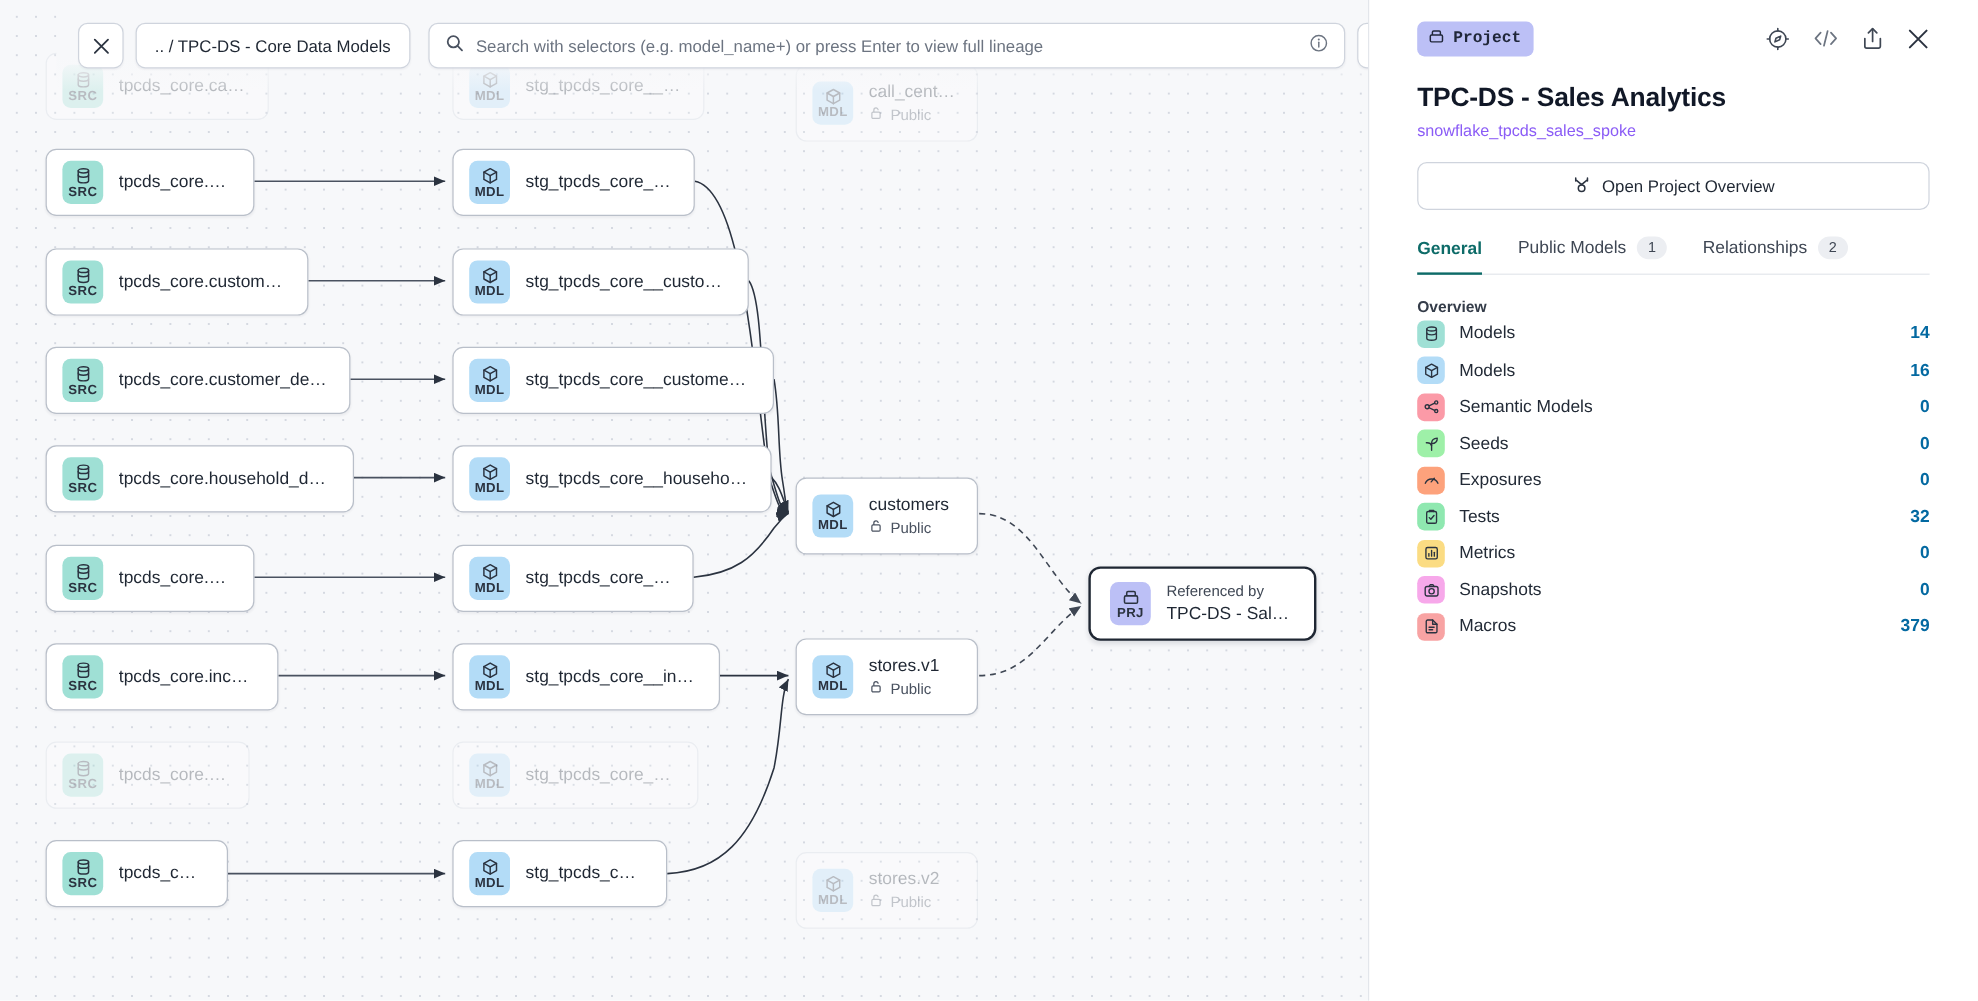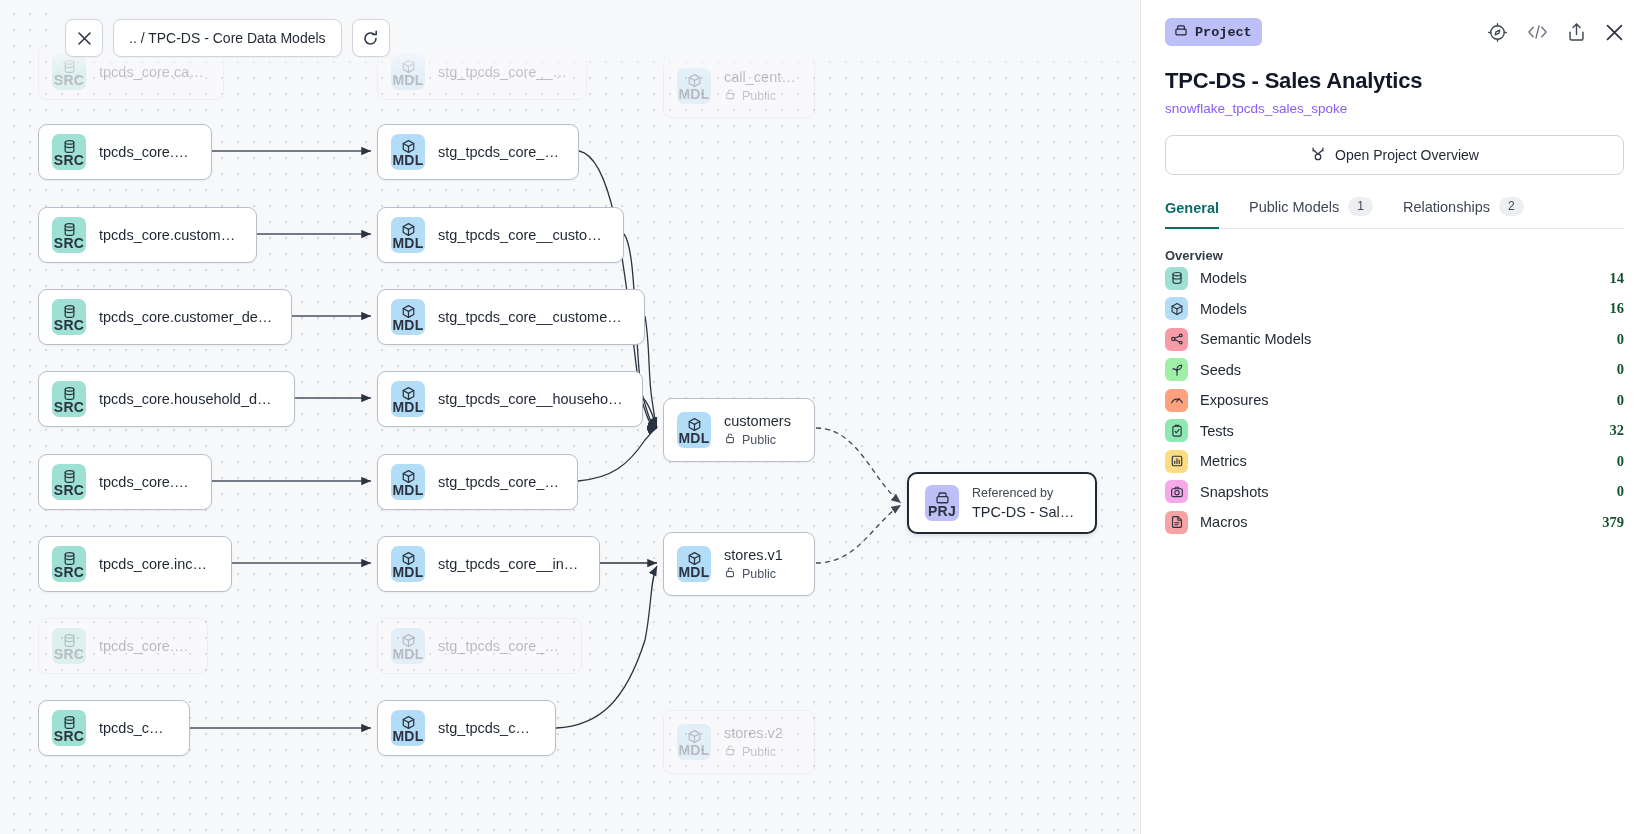--- a/index.html
+++ b/index.html
@@ -54,21 +54,21 @@
   .badge {
     width: 34px; height: 36px;
     border-radius: 7px;
     display: flex; flex-direction: column;
     align-items: center; justify-content: center;
     gap: 0px;
     flex: 0 0 auto;
   }
   .badge svg { display: block; }
   .badge .btxt {
-    font-size: 14px; font-weight: 700; letter-spacing: .3px;
+    font-size: 11px; font-weight: 700; letter-spacing: .3px;
     color: #2b3340; line-height: 10px; margin-top: 1px;
   }
   .badge.src { background: #9fe0d5; }
   .badge.mdl { background: #b3dcf7; }
   .badge.prj { background: #bcc0f6; }
 
   .node-body { display: flex; flex-direction: column; justify-content: center; gap: 2px; min-width: 0; }
   .node-label {
     font-size: 14.5px; color: #1f2733; line-height: 18px;
     overflow: hidden; text-overflow: ellipsis; white-space: nowrap;
@@ -112,21 +112,21 @@
   .search-input {
     flex: 1 1 auto; border: none; outline: none; background: transparent;
     font-family: "Liberation Sans", sans-serif; font-size: 14px; color: #1f2733;
   }
   .search-input::placeholder { color: #6c7481; }
 
   
   .panel {
     width: 508px; height: 834px; background: #fff;
     border-left: 1px solid #e3e6eb;
-    padding: 0 24px;
+    padding: 0 40px;
     position: relative;
   }
   .panel-top { display: flex; align-items: center; justify-content: space-between; padding-top: 16px; height: 48px; }
   .pill {
     display: inline-flex; align-items: center; gap: 7px;
     background: #bcc0f6; color: #20273a;
     border-radius: 6px; padding: 5px 10px 5px 9px;
     font-size: 13.5px; font-weight: 700; font-family: "Liberation Mono", monospace;
     cursor: pointer;
   }
@@ -155,21 +155,21 @@
   .section-title { font-size: 13px; font-weight: 700; color: #343c49; margin-top: 19px; }
   .res-row {
     display: flex; align-items: center; gap: 12px;
     height: 30.5px; cursor: pointer;
   }
   .res-icon {
     width: 23px; height: 23px; border-radius: 6px;
     display: flex; align-items: center; justify-content: center; flex: 0 0 auto;
   }
   .res-name { font-size: 14.5px; color: #222a36; flex: 1 1 auto; }
-  .res-count { font-size: 14.5px; color: #14532d; font-weight: 700; font-family: Liberation Serif, serif; }
+  .res-count { font-size: 14.5px; color: #0369a1; font-weight: 700; }
 </style>
 </head>
 <body>
 
 <div id="app">
 
   <div class="canvas-wrap">
 
     <svg class="graph-svg">
       <defs>
@@ -539,20 +539,36 @@
       </div>
 
     <div class="toolbar">
       <div class="tb-btn">
         <svg width="15" height="15" viewBox="0 0 15 15" fill="none" stroke="#2b3340" stroke-width="1.5" stroke-linecap="round">
           <path d="M2 2 L13 13 M13 2 L2 13"></path>
         </svg>
       </div>
       <div class="breadcrumb">
         <span>.. / TPC-DS - Core Data Models</span>
+      </div>
+      <div class="searchbar">
+        <span>
+          <svg width="16" height="16" viewBox="0 0 16 16" fill="none" stroke="#4a5260" stroke-width="1.5" stroke-linecap="round">
+            <circle cx="6.8" cy="6.8" r="4.7"></circle>
+              <path d="M10.3 10.3 L14 14"></path>
+          </svg>
+        </span>
+        <input class="search-input" type="text" placeholder="Search with selectors (e.g. model_name+) or press Enter to view full lineage" style="">
+        <span>
+          <svg width="16" height="16" viewBox="0 0 16 16" fill="none" stroke="#6c7481" stroke-width="1.2">
+            <circle cx="8" cy="8" r="6.4"></circle>
+            <path d="M8 7.2 L8 11.2" stroke-linecap="round"></path>
+            <circle cx="8" cy="4.9" r=".85" fill="#6c7481" stroke="none"></circle>
+          </svg>
+        </span>
       </div>
       <div class="tb-btn">
         <svg width="17" height="17" viewBox="0 0 17 17" fill="none" stroke="#2b3340" stroke-width="1.5" stroke-linecap="round">
           <path d="M14 8.5 A5.5 5.5 0 1 1 11.6 3.95"></path>
           <path d="M14.2 1.3 L14.2 4.6 L10.9 4.6"></path>
         </svg>
       </div>
     </div>
   </div>
 

